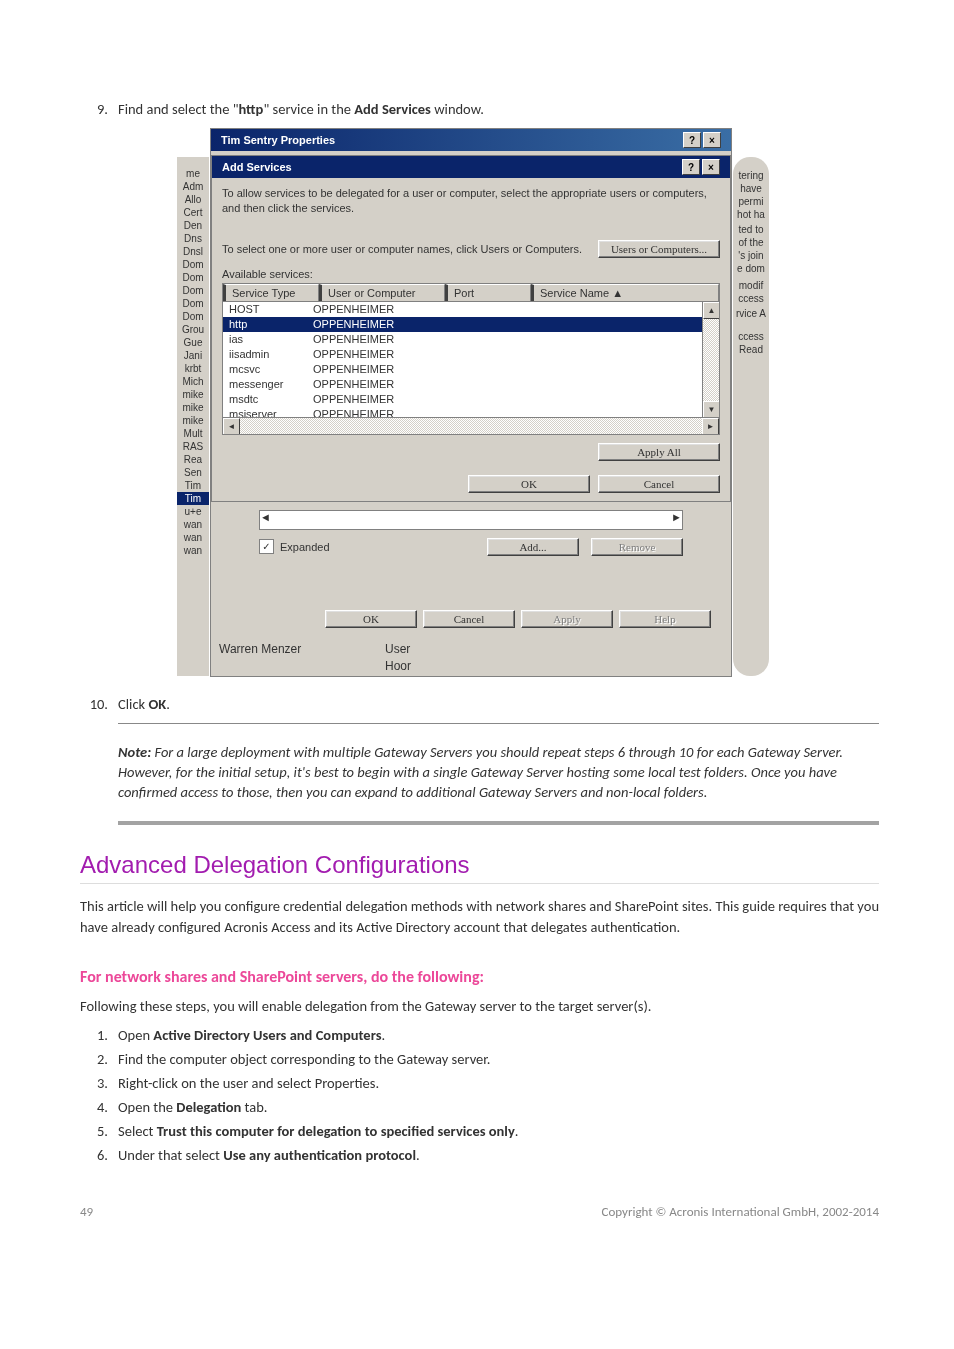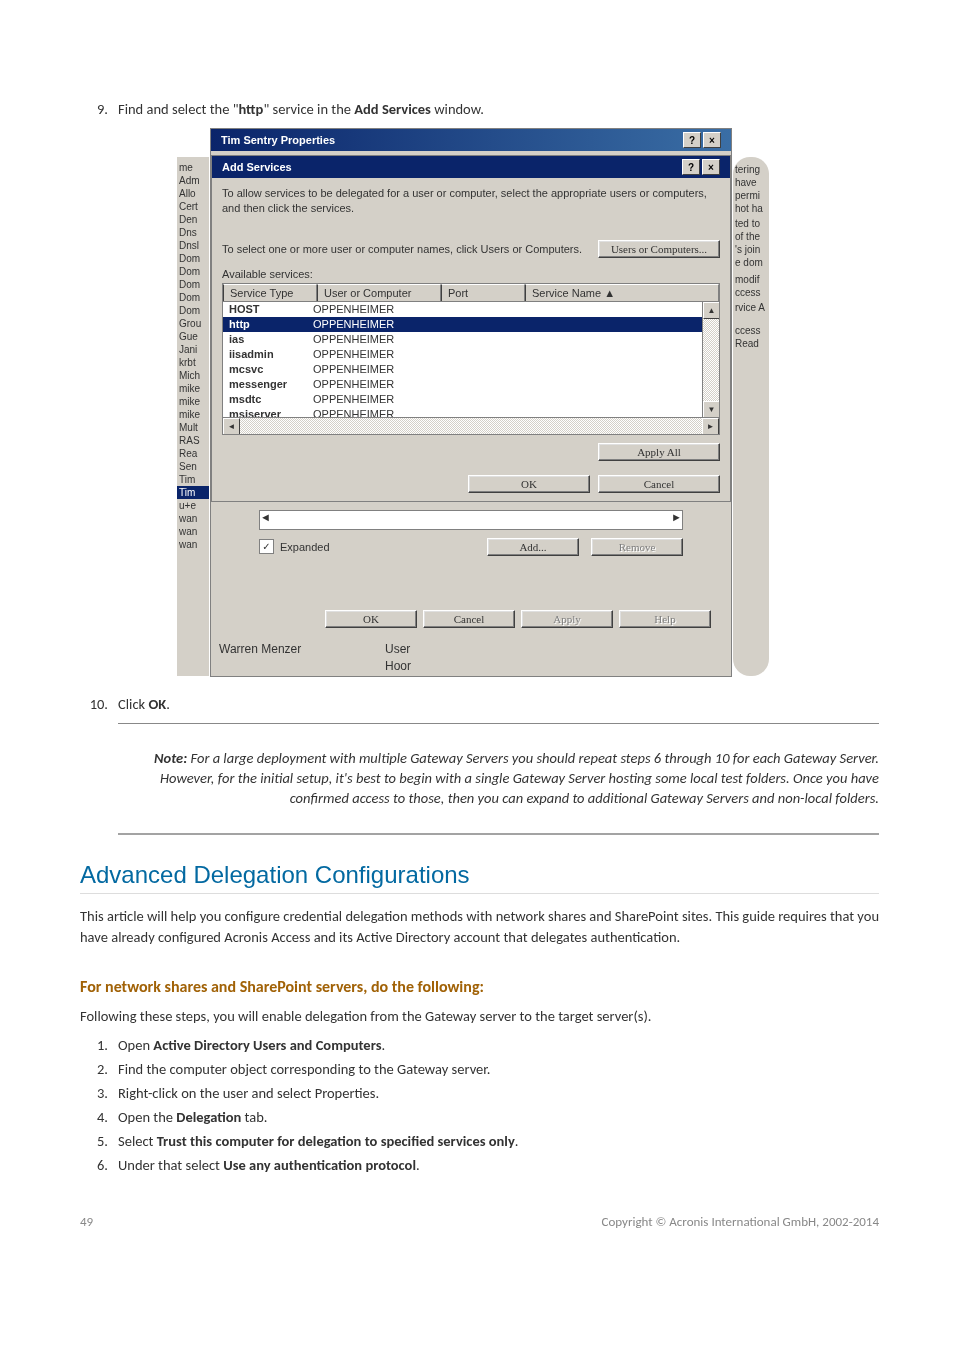--- a/index.html
+++ b/index.html
@@ -20,39 +20,38 @@
   .step .num {
     min-width: 28px;
     text-align: right;
     padding-right: 10px;
   }
   .step .txt {
     flex: 1;
   }
   .note-box {
     border-top: 1px solid #888;
-    border-bottom: 2px solid #a3a3a3;
-    padding: 24px 0;
+    border-bottom: 4px solid #a3a3a3;
+    padding: 18px 0;
     margin: 10px 0 26px 38px;
     font-style: italic;
     line-height: 1.4;
-    text-align: right;
   }
   .note-title { font-weight: bold; font-style: italic; }
   h1.section {
     font-family: "Segoe UI Light", "Segoe UI", Arial, sans-serif;
     font-weight: 400;
-    color: #0369a1;
+    color: #a21caf;
     font-size: 24px;
     margin: 20px 0 12px 0;
     border-bottom: 1px solid #ddd;
     padding-bottom: 4px;
   }
   p.body { line-height: 1.5; margin: 8px 0; }
-  h3.subhead { font-size: 16px; font-weight: 700; margin: 28px 0 10px 0; color: #a16207; }
+  h3.subhead { font-size: 16px; font-weight: 700; margin: 28px 0 10px 0; color: #ec4899; }
   .footer {
     display: flex;
     justify-content: space-between;
     color: #888;
     font-size: 13px;
     margin-top: 40px;
   }
 
   
   .screenshot {
@@ -89,22 +88,23 @@
     padding: 6px 10px 6px 10px;
     position: relative;
   }
   .side-strip {
     position: absolute;
     top: 28px; bottom: 0;
     width: 32px;
     background: #d4d0c8;
     font-size: 10px;
     color: #333;
-    padding-top: 4px;
+    padding-top: 10px;
     overflow: hidden;
+    text-align: center;
   }
   .side-strip.left { left: -34px; }
   .side-strip.right { right: -38px; width: 36px; border-radius: 17px; }
   .side-strip span { display: block; padding: 1px 2px; white-space: nowrap; }
   .side-strip .sel { background: #0a246a; color: #fff; }
   .inner-dialog {
     border: 1px solid #808080;
     background: #d4d0c8;
     margin: 4px 0 0 0;
   }
@@ -135,31 +135,31 @@
   }
   .lv-head {
     display: flex;
     background: #d4d0c8;
     border-bottom: 1px solid #808080;
   }
   .lv-head div {
     padding: 2px 6px;
     border-right: 1px solid #808080;
     border-top: 1px solid #fff;
-    border-left: 1px solid #404040;
+    border-left: 3px solid #404040;
     font-size: 11px;
   }
   .lv-col-st { width: 80px; }
   .lv-col-uc { width: 110px; }
   .lv-col-pt { width: 70px; }
   .lv-col-sn { flex: 1; }
   .lv-body { position: absolute; top: 18px; left: 0; right: 16px; bottom: 16px; overflow: hidden; }
   .lv-row { display: flex; padding: 0 6px; height: 15px; align-items: center; }
   .lv-row.sel { background: #0a246a; color: #fff; }
-  .lv-row span:first-child { width: 84px; font-weight: bold; }
+  .lv-row span:first-child { width: 84px; }
   .lv-row span:nth-child(2) { width: 120px; }
   .vscroll {
     position: absolute; right: 0; top: 18px; bottom: 16px; width: 16px;
     background: #d4d0c8;
     border-left: 1px solid #808080;
     display: flex; flex-direction: column;
   }
   .vscroll .arrow, .hscroll .arrow {
     height: 15px; width: 15px;
     background: #d4d0c8;

